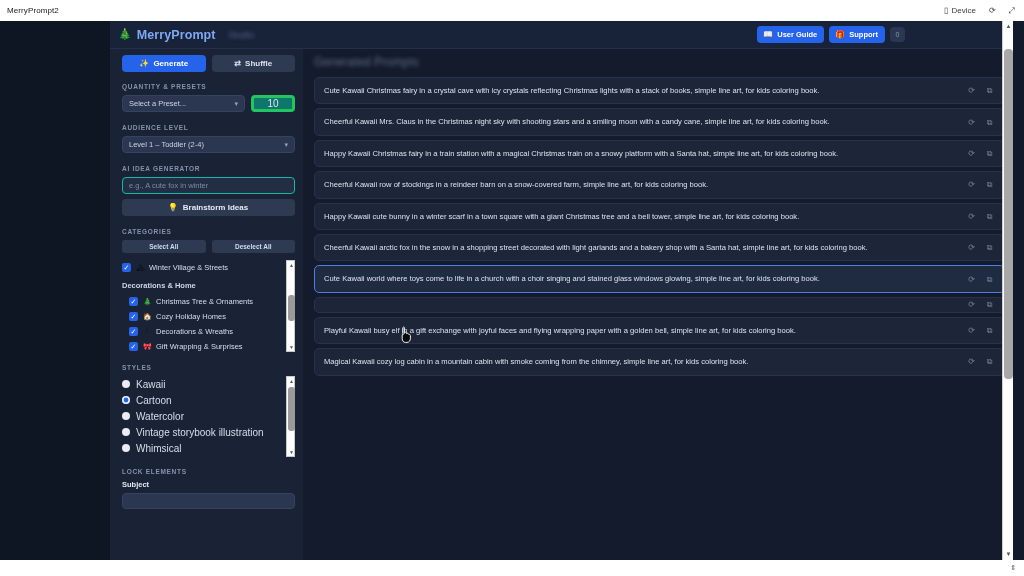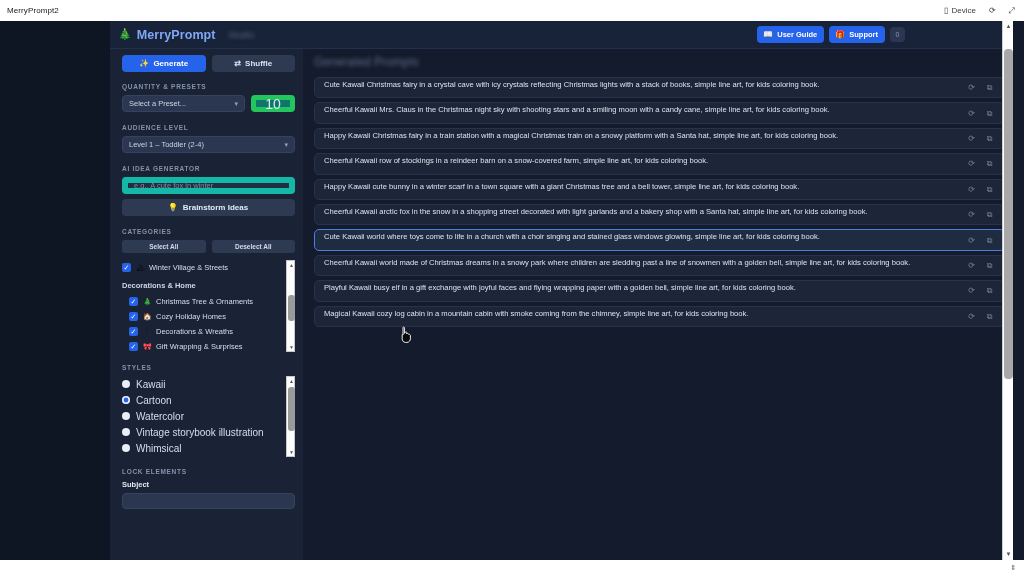--- a/index.html
+++ b/index.html
@@ -103,26 +103,26 @@
     color: #8492ab; text-transform: uppercase; margin-bottom: 5px;
   }
   .field-row { display: flex; gap: 6px; margin-bottom: 12px; }
   .select-box {
     flex: 1; height: 17px; background: #2b3750; border: 1px solid #36435f;
     border-radius: 4px; color: #ccd5e6; font-size: 7.5px;
     display: flex; align-items: center; padding: 0 6px;
   }
   .select-box .caret { margin-left: auto; font-size: 7px; color: #93a0b8; }
   .qty-box {
-    width: 44px; height: 17px; background: #0f766e; border: 5px solid #22c55e;
-    border-radius: 4px; color: #dfe6f3; font-size: 14px;
+    width: 44px; height: 17px; background: #0f766e; border: 3px solid #22c55e;
+    border-radius: 4px; color: #dfe6f3; font-size: 10px;
     display: flex; align-items: center; justify-content: center;
   }
   .text-input {
-    height: 17px; background: #232e45; border: 6px solid #14b8a6;
+    height: 17px; background: #232e45; border: 1px solid #14b8a6;
     border-radius: 4px; color: #7c8aa3; font-size: 7.5px;
     display: flex; align-items: center; padding: 0 6px; margin-bottom: 5px;
   }
   #brainstorm-button {
     height: 17px; background: #2d3a52; color: #e4eaf6;
     border-radius: 4px; font-size: 8px; font-weight: bold;
     display: flex; align-items: center; justify-content: center; gap: 4px;
     margin-bottom: 12px;
   }
   .split-row { display: flex; gap: 6px; margin-bottom: 7px; }
@@ -181,21 +181,21 @@
 
   
   #main {
     position: absolute; left: 303px; top: 28px; width: 710px; height: 511px;
     background: #131b2c; padding: 6px 8px 0 11px; overflow: hidden;
   }
   #main-title { margin-bottom: 8px; font-size: 12px; }
   .prompt-card {
     position: relative;
     background: #1c2638; border: 1px solid #27334a; border-radius: 5px;
-    padding: 1px 48px 7px 9px; margin-bottom: 4px;
+    padding: 7px 48px 7px 9px; margin-bottom: 4px;
   }
   .prompt-card.active {
     border-color: #4d7fe0; background: #1f2b40;
   }
   .prompt-text {
     font-size: 7.6px; line-height: 1.5; color: #dbe3f1;
   }
   .card-actions {
     position: absolute; right: 9px; top: 50%; transform: translateY(-50%);
     display: flex; gap: 7px; align-items: center;
@@ -449,21 +449,20 @@
 
       <div class="prompt-card active">
         <div class="prompt-text">Cute Kawaii world where toys come to life in a church with a choir singing and stained glass windows glowing, simple line art, for kids coloring book.</div>
         <div class="card-actions">
           <span class="icon-btn">⟳</span>
           <span class="icon-btn">⧉</span>
         </div>
       </div>
 
       <div class="prompt-card">
-        <div class="prompt-text">Cheerful Kawaii world made of Christmas dreams in a snowy park where children are sledding past a line of snowmen with a golden bell, simple line art, for kids coloring book.</div>
         <div class="card-actions">
           <span class="icon-btn">⟳</span>
           <span class="icon-btn">⧉</span>
         </div>
       </div>
 
       <div class="prompt-card">
         <div class="prompt-text">Playful Kawaii busy elf in a gift exchange with joyful faces and flying wrapping paper with a golden bell, simple line art, for kids coloring book.</div>
         <div class="card-actions">
           <span class="icon-btn">⟳</span>

